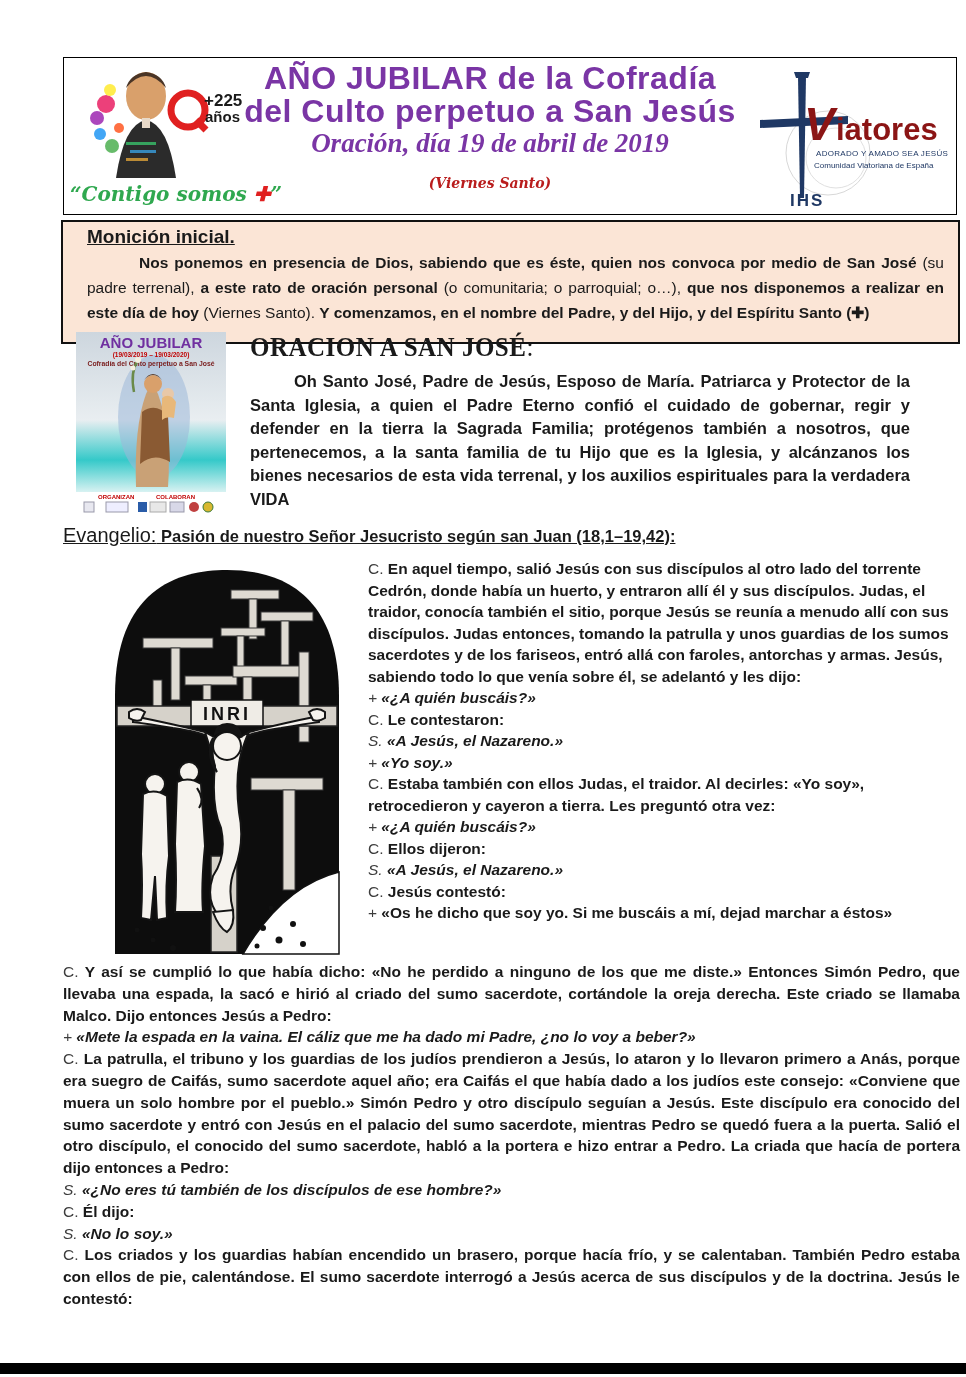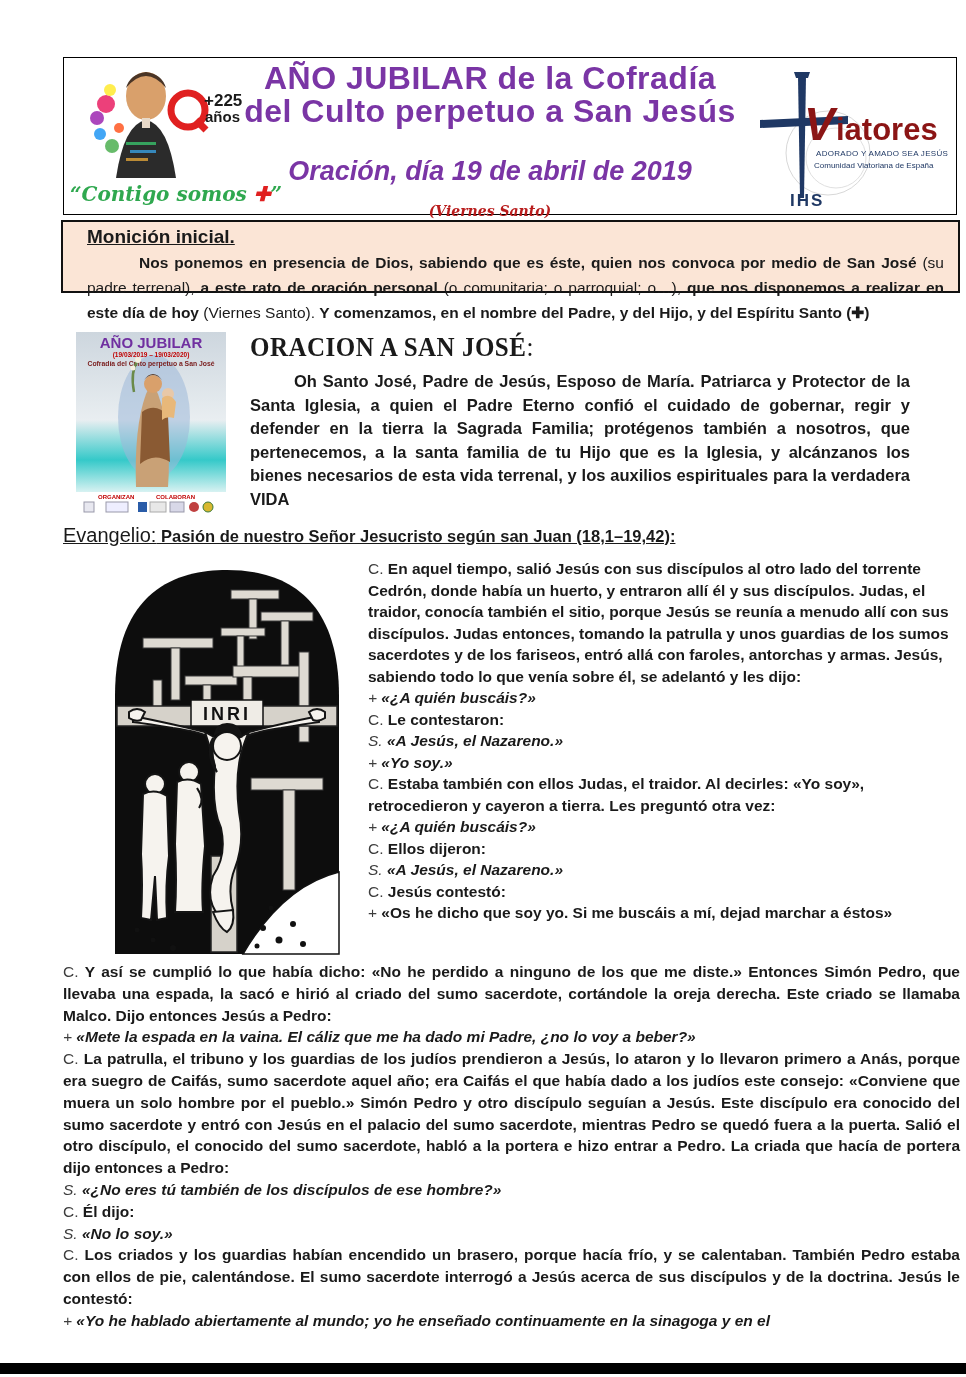--- a/index.html
+++ b/index.html
@@ -5,29 +5,29 @@
   html,body{margin:0;padding:0;background:#888;}
   .page{position:relative;width:966px;height:1377px;background:#ffffff;
         font-family:"Liberation Sans",sans-serif;color:#1a1a1a;overflow:hidden;margin:0 auto;}
   
   .header-box{position:absolute;left:63px;top:57px;width:894px;height:158px;
               border:1px solid #000;display:flex;box-sizing:border-box;background:#fff;}
   .hleft{width:178px;position:relative;}
   .hcenter{flex:1;text-align:center;padding-top:4px;}
   .hright{width:218px;position:relative;}
   .title{font-weight:bold;color:#7a35a5;font-size:32px;line-height:33px;letter-spacing:.5px;}
-  .subtitle{font-family:Liberation Sans, sans-serif;font-style:italic;font-weight:bold;
-            color:#7a35a5;font-size:27px;margin-top:28px;}
+  .subtitle{font-family:Liberation Serif, serif;font-style:italic;font-weight:bold;
+            color:#7a35a5;font-size:27px;margin-top:0;}
   .subtitle2{font-family:"DejaVu Serif",serif;font-style:italic;font-weight:bold;
              color:#b91c1c;font-size:14px;margin-top:16px;}
   .slogan{position:absolute;left:6px;bottom:8px;font-family:"DejaVu Serif",serif;
           font-style:italic;font-weight:bold;color:#2fa84f;font-size:20px;white-space:nowrap;}
   .slogan .rc{color:#e02020;}
   
-  .monicion{position:absolute;left:61px;top:220px;width:899px;height:73px;box-sizing:border-box;
+  .monicion{position:absolute;left:61px;top:220px;width:899px;height:124px;box-sizing:border-box;
             background:#fbe5d6;border:2px solid #111;padding:4px 14px 0 24px;}
   .mon-head{font-size:19px;font-weight:bold;text-decoration:underline;margin:0 0 2px 0;}
   .mon-body{font-size:15.5px;line-height:25px;text-align:justify;text-indent:52px;margin:0;}
   .mon-body .b{font-weight:bold;}
   
   .poster{position:absolute;left:76px;top:332px;width:150px;height:183px;}
   .oracion-text{position:absolute;left:250px;top:332px;width:660px;}
   .oracion-head{font-family:"Liberation Serif",serif;font-weight:bold;font-size:25px;
                 letter-spacing:.5px;transform:scaleY(1.08);transform-origin:left top;margin:0;}
   .oracion-head .colon{font-weight:normal;}
@@ -242,17 +242,16 @@
   </div>
 
   <div class="gfull">
       <p class="gline just"><span class="gm">C.</span>&nbsp;Y así se cumplió lo que había dicho: «No he perdido a ninguno de los que me diste.» Entonces Simón Pedro, que llevaba una espada, la sacó e hirió al criado del sumo sacerdote, cortándole la oreja derecha. Este criado se llamaba Malco. Dijo entonces Jesús a Pedro:</p>
       <p class="gline it"><span class="gm">+</span>&nbsp;«Mete la espada en la vaina. El cáliz que me ha dado mi Padre, ¿no lo voy a beber?»</p>
       <p class="gline just"><span class="gm">C.</span>&nbsp;La patrulla, el tribuno y los guardias de los judíos prendieron a Jesús, lo ataron y lo llevaron primero a Anás, porque era suegro de Caifás, sumo sacerdote aquel año; era Caifás el que había dado a los judíos este consejo: «Conviene que muera un solo hombre por el pueblo.» Simón Pedro y otro discípulo seguían a Jesús. Este discípulo era conocido del sumo sacerdote y entró con Jesús en el palacio del sumo sacerdote, mientras Pedro se quedó fuera a la puerta. Salió el otro discípulo, el conocido del sumo sacerdote, habló a la portera e hizo entrar a Pedro. La criada que hacía de portera dijo entonces a Pedro:</p>
       <p class="gline it"><span class="gm">S.</span>&nbsp;«¿No eres tú también de los discípulos de ese hombre?»</p>
       <p class="gline"><span class="gm">C.</span>&nbsp;Él dijo:</p>
       <p class="gline it"><span class="gm">S.</span>&nbsp;«No lo soy.»</p>
       <p class="gline just"><span class="gm">C.</span>&nbsp;Los criados y los guardias habían encendido un brasero, porque hacía frío, y se calentaban. También Pedro estaba con ellos de pie, calentándose. El sumo sacerdote interrogó a Jesús acerca de sus discípulos y de la doctrina. Jesús le contestó:</p>
-      <p class="gline it"><span class="gm">+</span>&nbsp;«Yo he hablado abiertamente al mundo; yo he enseñado continuamente en la sinagoga y en el</p>
     </div>
 
   <div class="bottom-bar"></div>
 </div>
 
 </body></html>

